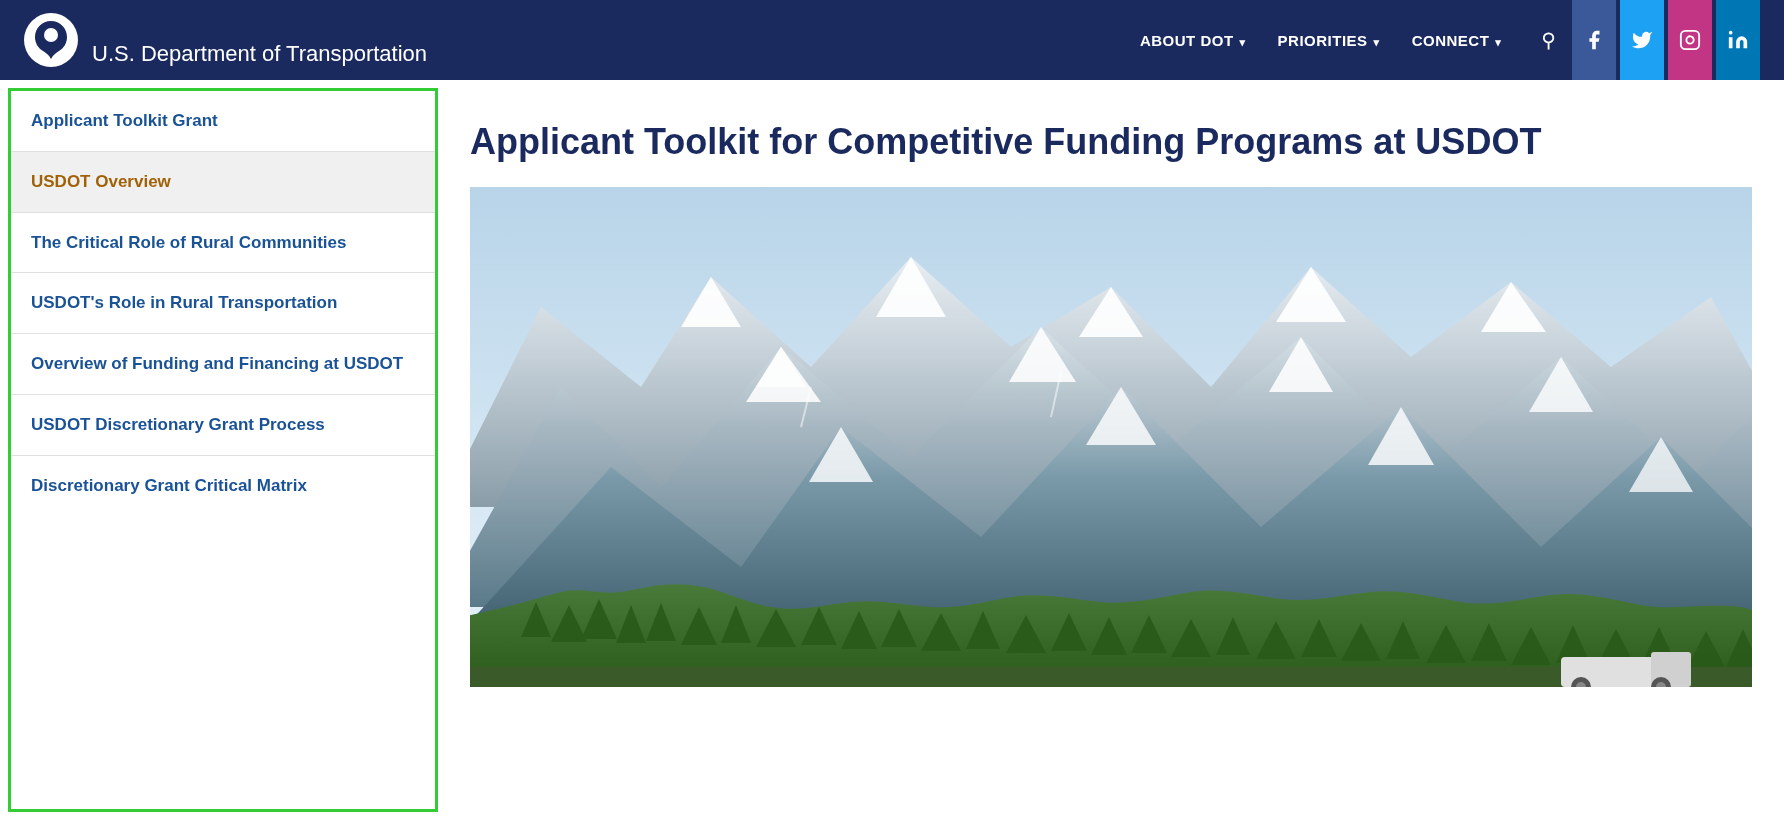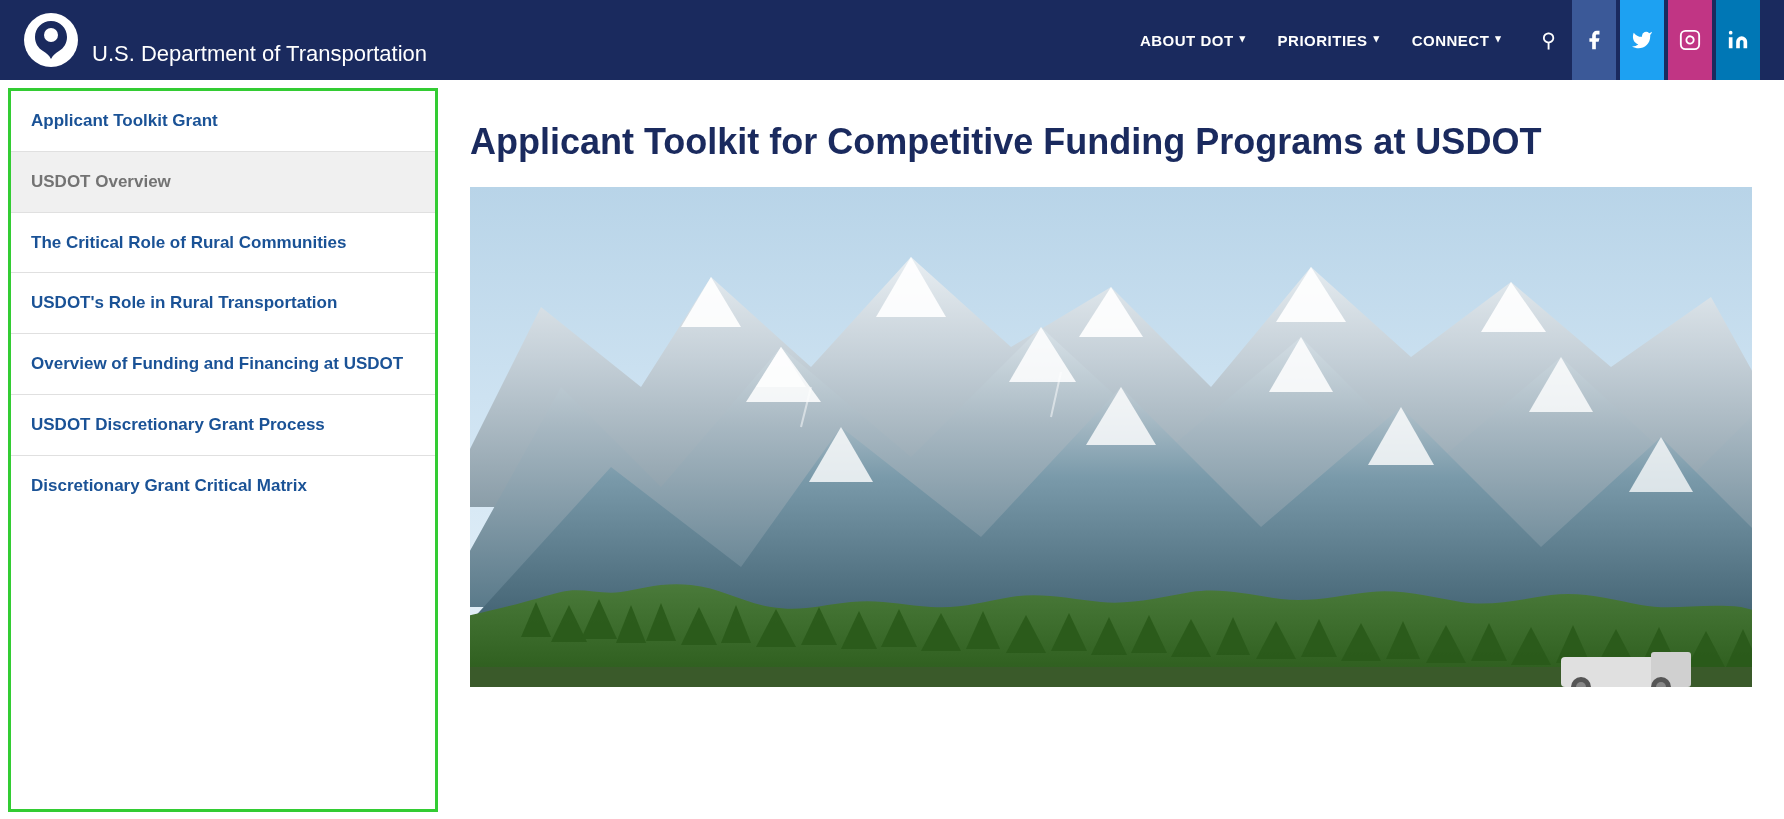--- a/index.html
+++ b/index.html
@@ -51,21 +51,21 @@
     }
 
     .nav-item {
       color: #fff;
       font-size: 15px;
       font-weight: 700;
       letter-spacing: 0.5px;
       text-transform: uppercase;
       cursor: pointer;
       display: flex;
-      align-items: flex-start;
+      align-items: flex-end;
       gap: 6px;
       white-space: nowrap;
     }
 
     .nav-item .chevron {
       font-size: 11px;
     }
 
     .header-search {
       color: #fff;
@@ -131,21 +131,21 @@
       font-weight: 600;
       text-decoration: none;
       line-height: 1.4;
     }
 
     .sidebar-item.active {
       background-color: #f0f0f0;
     }
 
     .sidebar-item.active a {
-      color: #737373;
+      color: #a16207;
     }
 
     
     .content-area {
       flex: 1;
       padding: 40px 32px;
       overflow: hidden;
     }
 
     .page-title {

